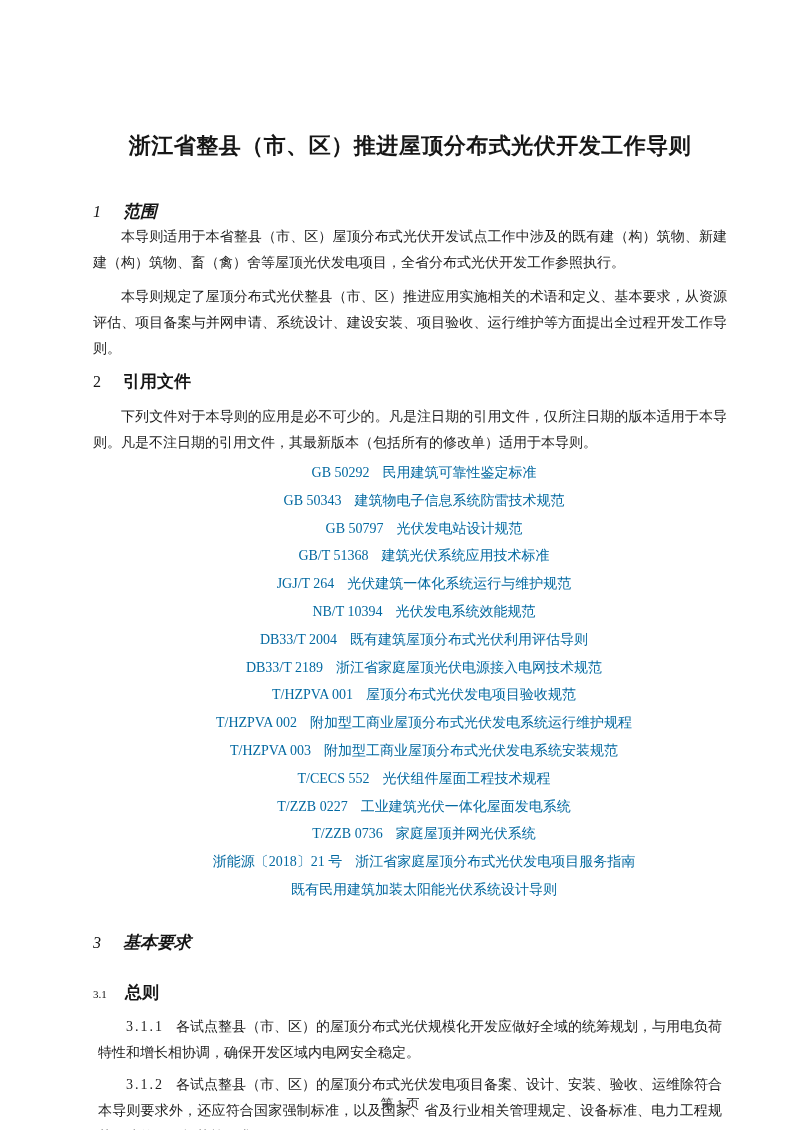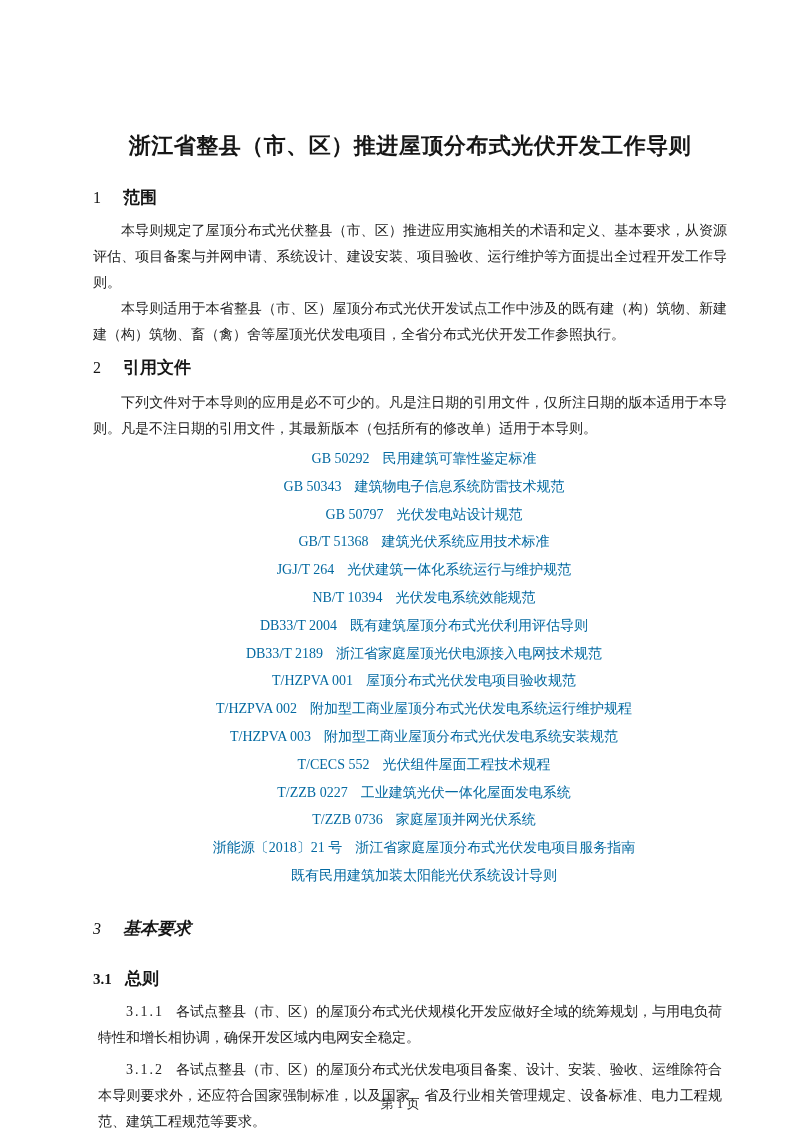--- a/index.html
+++ b/index.html
@@ -34,25 +34,25 @@
     font-family:"Liberation Serif","DejaVu Serif",serif;
     font-weight:400;
     font-size:16px;
     display:inline-block;
     min-width:30px;
   }
   .sec-heading .h-text{
     font-family:"Liberation Sans","DejaVu Sans",sans-serif;
     font-weight:700;
   }
-  .h-sec1{margin-top:24px;}
+  .h-sec1{margin-top:38px;font-style:italic;}
   .h-sec2{margin-top:8px;}
   .h-sec3{margin-top:30px;font-style:italic;}
   .h-sub31{margin-top:26px;}
-  .h-sub31 .h-num{min-width:32px;font-size:15px;font-weight:bold;}
+  .h-sub31 .h-num{min-width:32px;font-size:11px;}
   .body-par{
     margin:0;
     text-align:justify;
     text-indent:2em;
     line-height:26px;
     color:#1d1d1d;
   }
   .par-scope1{margin-top:8px;}
   .par-refs-intro{margin-top:10px;}
   .ref-list{margin:0;padding:0;list-style:none;}
@@ -90,22 +90,22 @@
 <body>
 
 <div class="page">
 
   <h1 class="doc-title">浙江省整县（市、区）推进屋顶分布式光伏开发工作导则</h1>
 
   <h2 class="sec-heading h-sec1">
     <span class="h-num">1</span><span class="h-text">范围</span>
   </h2>
 
+  <p class="body-par">本导则适用于本省整县（市、区）屋顶分布式光伏开发试点工作中涉及的既有建（构）筑物、新建建（构）筑物、畜（禽）舍等屋顶光伏发电项目，全省分布式光伏开发工作参照执行。</p>
   <p class="body-par par-scope1">本导则规定了屋顶分布式光伏整县（市、区）推进应用实施相关的术语和定义、基本要求，从资源评估、项目备案与并网申请、系统设计、建设安装、项目验收、运行维护等方面提出全过程开发工作导则。</p>
-  <p class="body-par">本导则适用于本省整县（市、区）屋顶分布式光伏开发试点工作中涉及的既有建（构）筑物、新建建（构）筑物、畜（禽）舍等屋顶光伏发电项目，全省分布式光伏开发工作参照执行。</p>
 
   <h2 class="sec-heading h-sec2">
     <span class="h-num">2</span><span class="h-text">引用文件</span>
   </h2>
 
   <p class="body-par par-refs-intro">下列文件对于本导则的应用是必不可少的。凡是注日期的引用文件，仅所注日期的版本适用于本导则。凡是不注日期的引用文件，其最新版本（包括所有的修改单）适用于本导则。</p>
 
   <ul class="ref-list">
     <li class="ref-item"><span class="ref-code">GB 50292</span><span class="ref-name">民用建筑可靠性鉴定标准</span></li>
     <li class="ref-item"><span class="ref-code">GB 50343</span><span class="ref-name">建筑物电子信息系统防雷技术规范</span></li>

